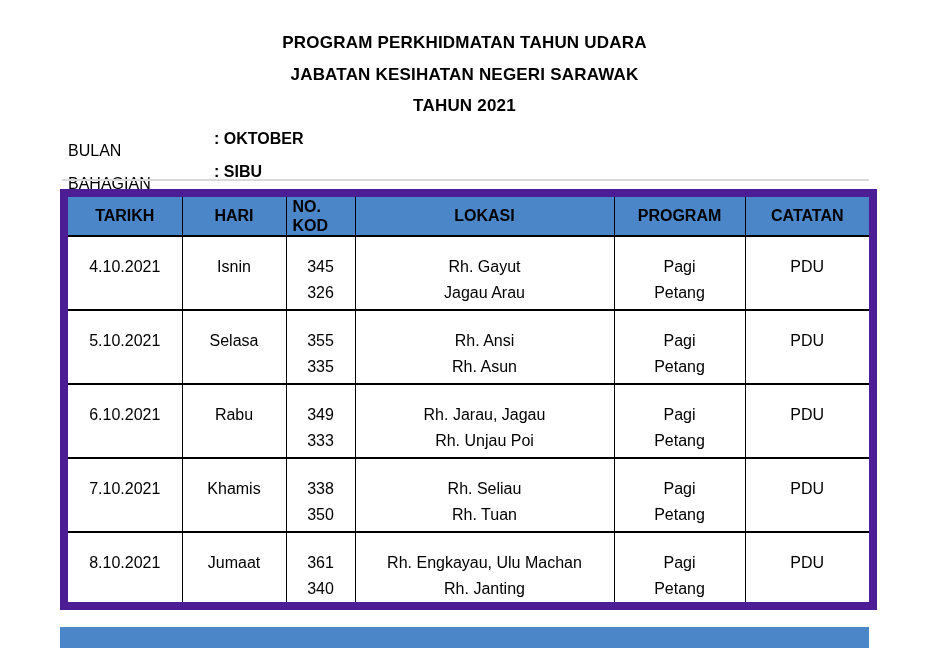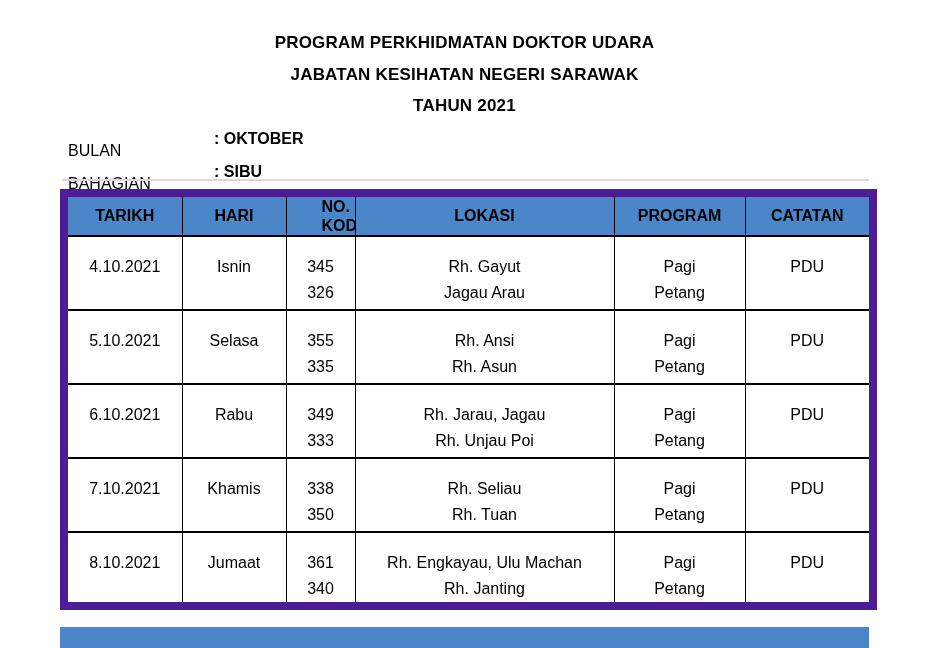--- a/index.html
+++ b/index.html
@@ -60,21 +60,21 @@
   thead tr { height:41px; }
   thead th {
     background:#4a86c8;
     font-weight:bold;
     font-size:16px;
     text-align:center;
     vertical-align:middle;
     color:#000;
   }
   th.th-nokod { text-align:left; padding-left:6px; }
-  .th-stack .sline { display:block; height:19px; line-height:19px;margin-left:29px; }
+  .th-stack .sline { display:block; height:19px; line-height:19px; }
 
   tbody tr { height:74px;border-radius:26px; }
   tbody td {
     vertical-align:top;
     text-align:center;
     font-size:16px;
     background:#ffffff;
   }
   .lines { padding-top:17px; }
   .line  { height:26px; line-height:26px; white-space:nowrap; }
@@ -82,21 +82,21 @@
   
   .next-header-strip {
     left:60px; top:627px;
     width:809px; height:21px;
     background:#4a86c8;
   }
 </style>
 </head>
 <body>
 
-<div class="abs title-line t1">PROGRAM PERKHIDMATAN DOKTOR UDARA</div>
+<div class="abs title-line t1">PROGRAM PERKHIDMATAN TAHUN UDARA</div>
 <div class="abs title-line t2">JABATAN KESIHATAN NEGERI SARAWAK</div>
 <div class="abs title-line t3">TAHUN 2021</div>
 
 <div class="abs meta-label bulan-label">BULAN</div>
 <div class="abs meta-value bulan-value">: OKTOBER</div>
 <div class="abs meta-label bahagian-label">BAHAGIAN</div>
 <div class="abs meta-value bahagian-value">: SIBU</div>
 
 <div class="abs top-gridline"></div>
 

